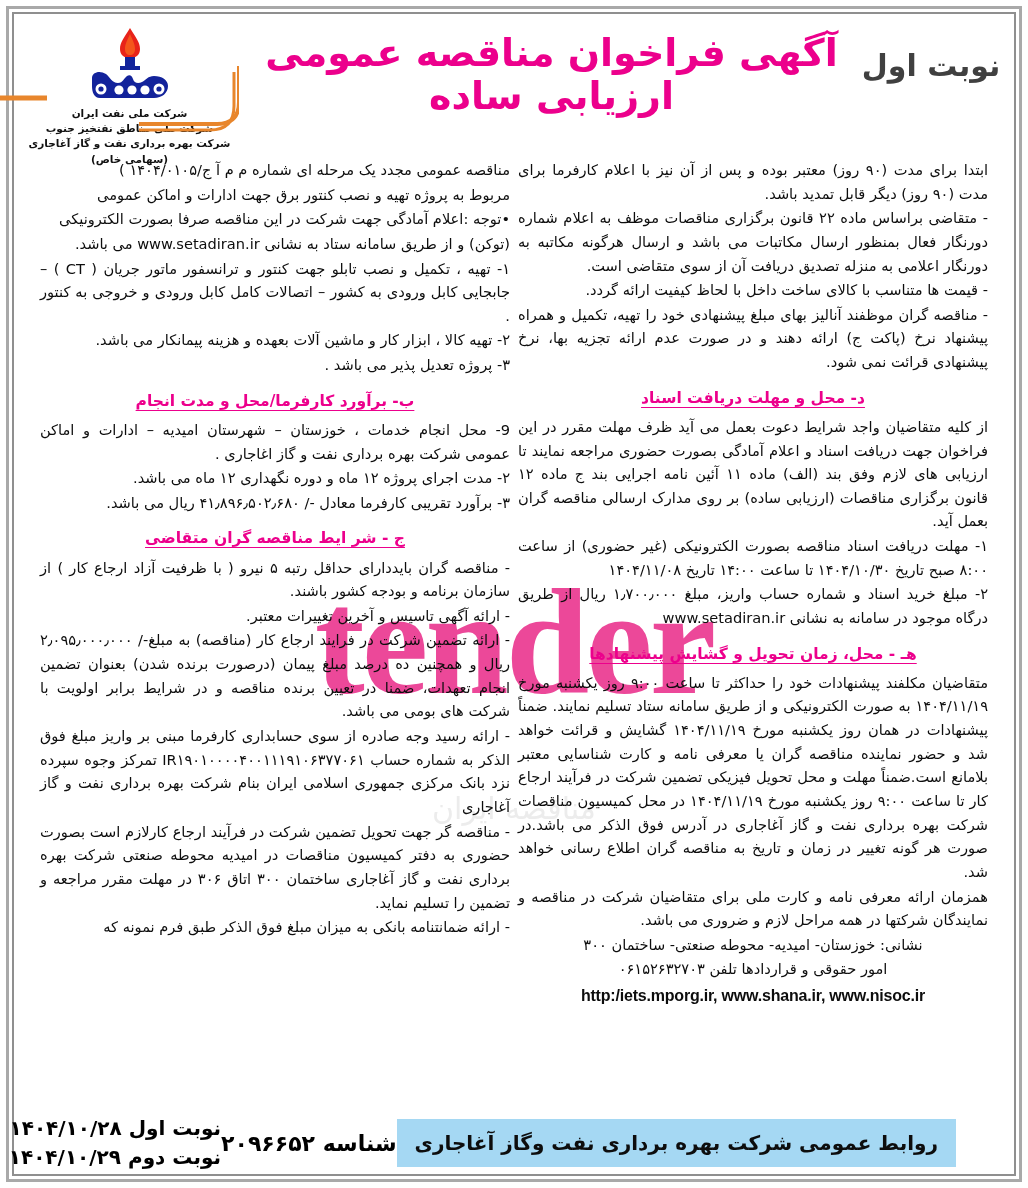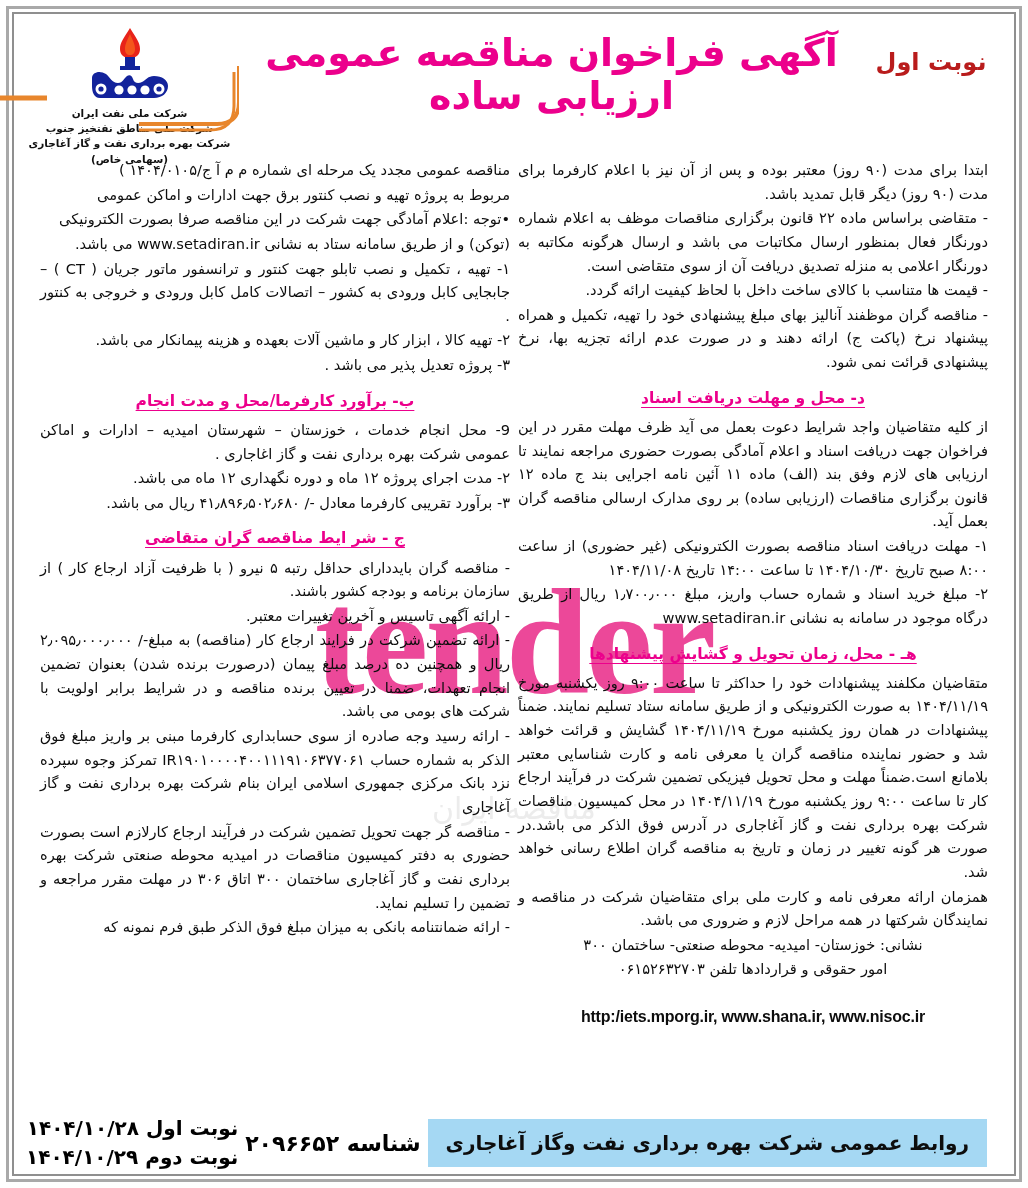--- a/index.html
+++ b/index.html
@@ -108,23 +108,23 @@
     line-height: 1.12;
     letter-spacing: -0.5px;
     white-space: nowrap;
   }
   .main-title .l2 { display:block; }
   .nobat-badge {
     flex: 0 0 auto;
     width: 150px;
     text-align: center;
     padding-top: 22px;
-    font-size: 24px;
-    font-weight: 700;
-    color: #b91c1c;
+    font-size: 30px;
+    font-weight: 700;
+    color: #404040;
   }
   
   .swoosh {
     position: absolute;
     right: -2px;
     top: 36px;
     width: 250px;
     height: 120px;
     pointer-events: none;
   }
@@ -161,21 +161,21 @@
   }
   .sec-head.bullet::before {
     content: "\2022\00a0";
     color: #ec008c;
   }
   .links-row {
     direction: ltr;
     text-align: center;
     font-weight: 700;
     font-size: 16px;
-    margin-top: 23px;
+    margin-top: 2px;
     font-family: "Liberation Sans", sans-serif;
     letter-spacing: -0.2px;
   }
   .addr { text-align: center; margin-top: 8px; }
 
   
   .footer {
     position: absolute;
     left: 0;
     right: 0;
@@ -188,21 +188,21 @@
     padding: 0 16px;
     box-sizing: border-box;
   }
   .footer-right {
     flex: 0 0 auto;
     background: #a5d8f3;
     color: #0d0d0d;
     font-weight: 700;
     font-size: 20px;
     padding: 12px 18px;
-    margin-right: 25px;
+    margin-right: 56px;
     white-space: nowrap;
   }
   .footer-mid {
     flex: 1 1 auto;
     text-align: center;
     font-weight: 700;
     font-size: 22px;
     white-space: nowrap;
   }
   .footer-left {

